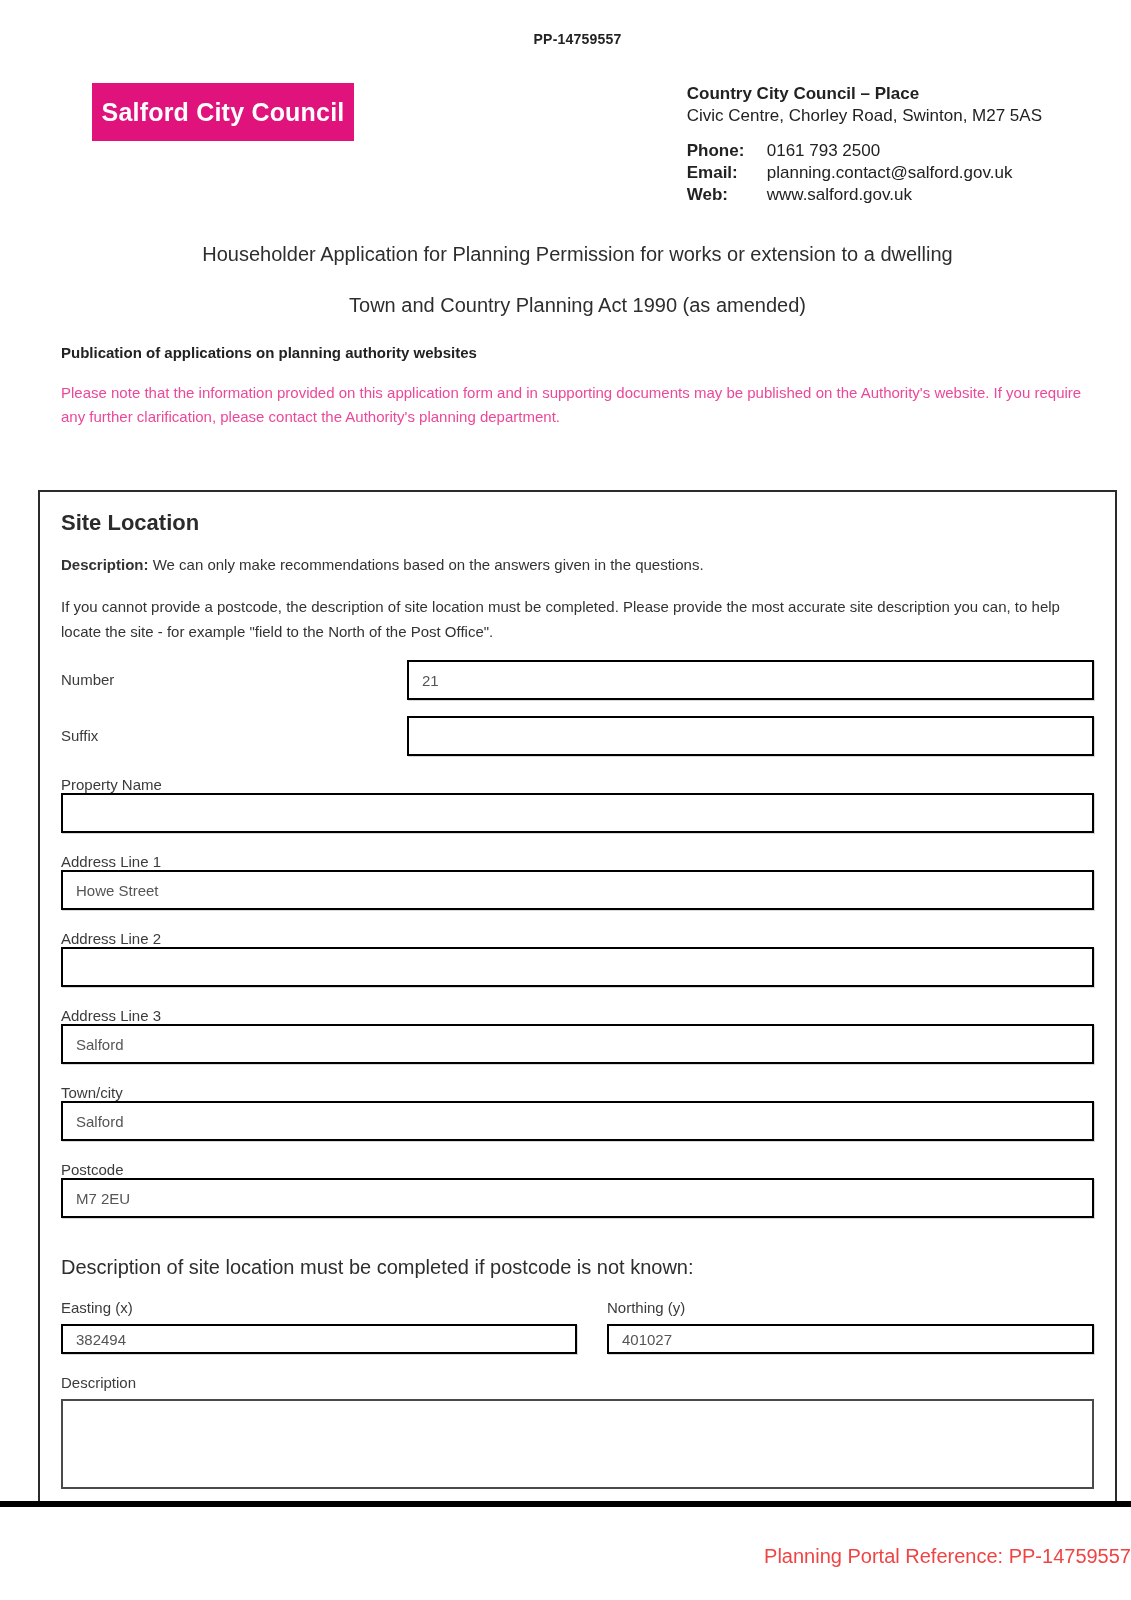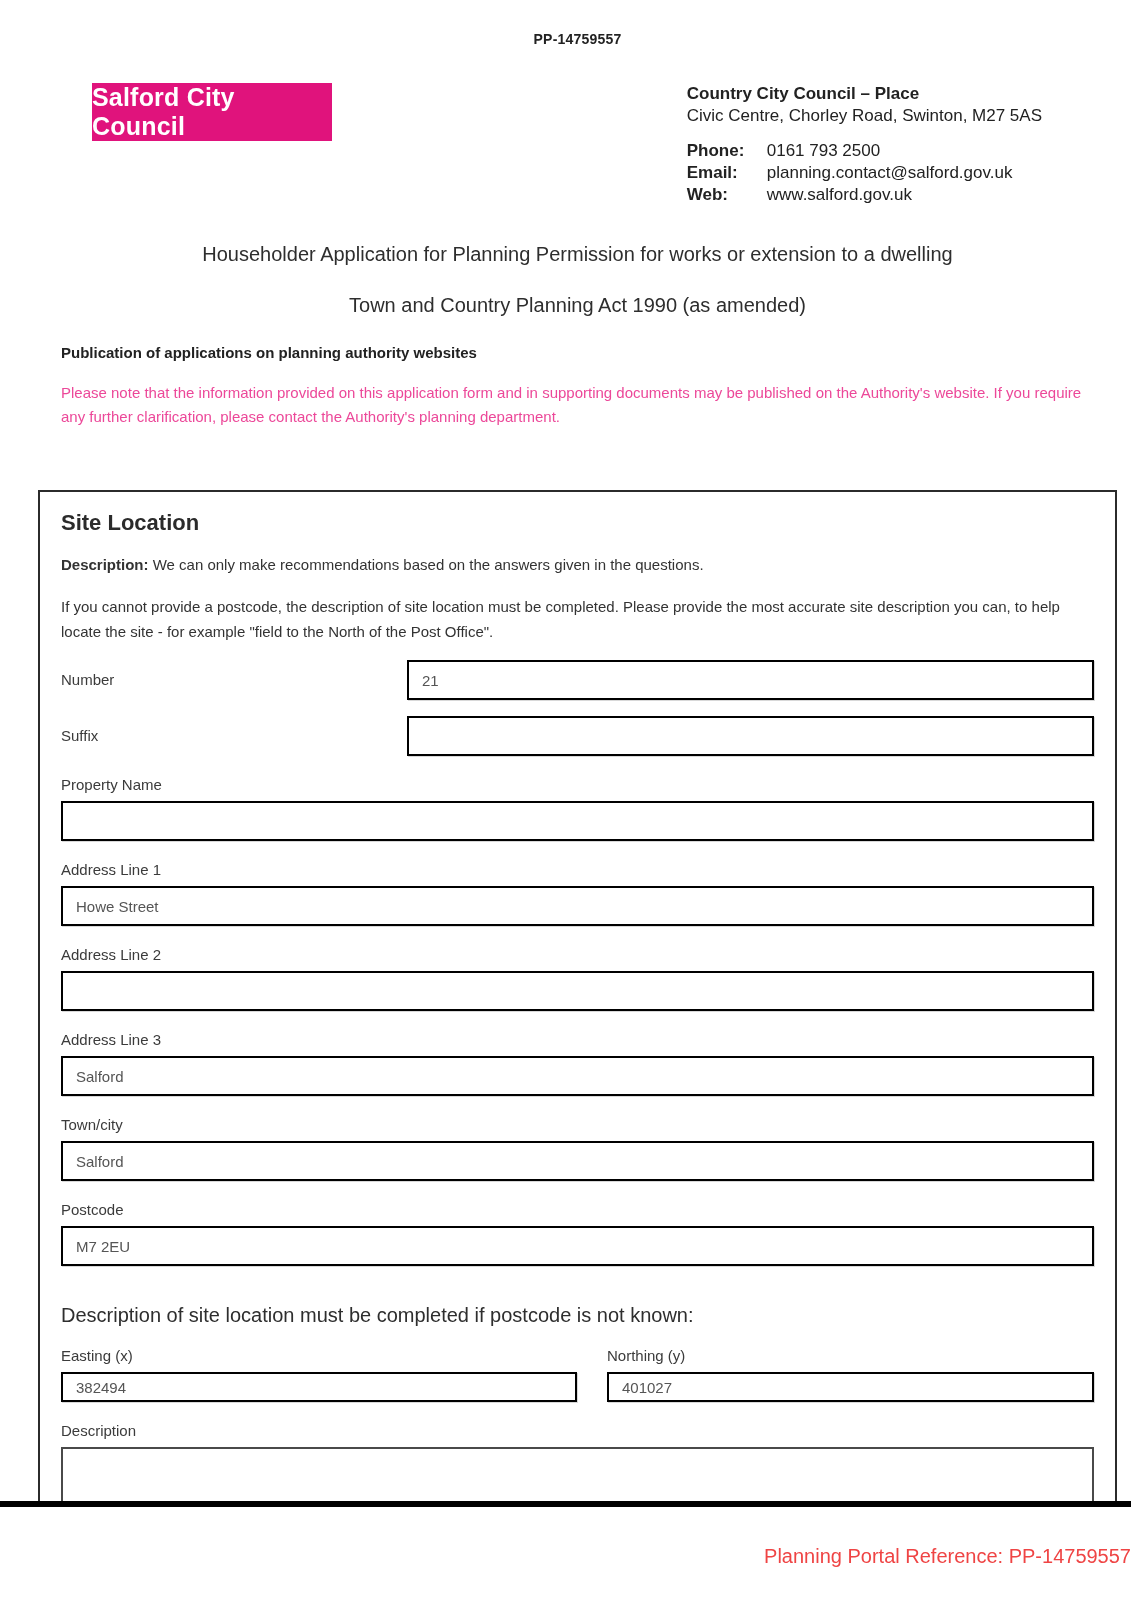--- a/index.html
+++ b/index.html
@@ -30,21 +30,21 @@
     padding: 0 89px 0 68px;
     display: flex;
     justify-content: space-between;
     align-items: flex-start;
   }
   .logo {
     background: #e0137c;
     color: #ffffff;
     font-weight: bold;
     font-size: 25px;
-    width: 240px;
+    width: 262px;
     height: 58px;
     display: flex;
     align-items: center;
     justify-content: center;
     letter-spacing: 0.2px;
   }
   .contact { font-size: 17px; color: #222; line-height: 22px; }
   .contact .org { font-weight: bold; }
   .contact .addr { margin-top: 0; }
   .contact-grid {
@@ -118,21 +118,21 @@
     padding: 0 13px;
     width: 100%;
     border-radius: 0;
     box-shadow: 1px 1px 0 rgba(100,100,100,0.25);
     outline: none;
   }
   .inline-row .field-input { flex: 1 1 auto; }
 
   .frow { margin-top: 20px; }
   .frow .flabel { display: block; font-size: 15px; color: #3b3b3b; line-height: 17px; }
-  .frow .field-input { margin-top: 8px; }
+  .frow .field-input { }
 
   .desc-heading {
     margin-top: 38px;
     font-size: 20px;
     font-weight: normal;
     color: #2e2e2e;
   }
   .two-col { display: flex; margin-top: 20px; }
   .col-easting { flex: 0 0 516px; }
   .col-gap { flex: 0 0 30px; }

